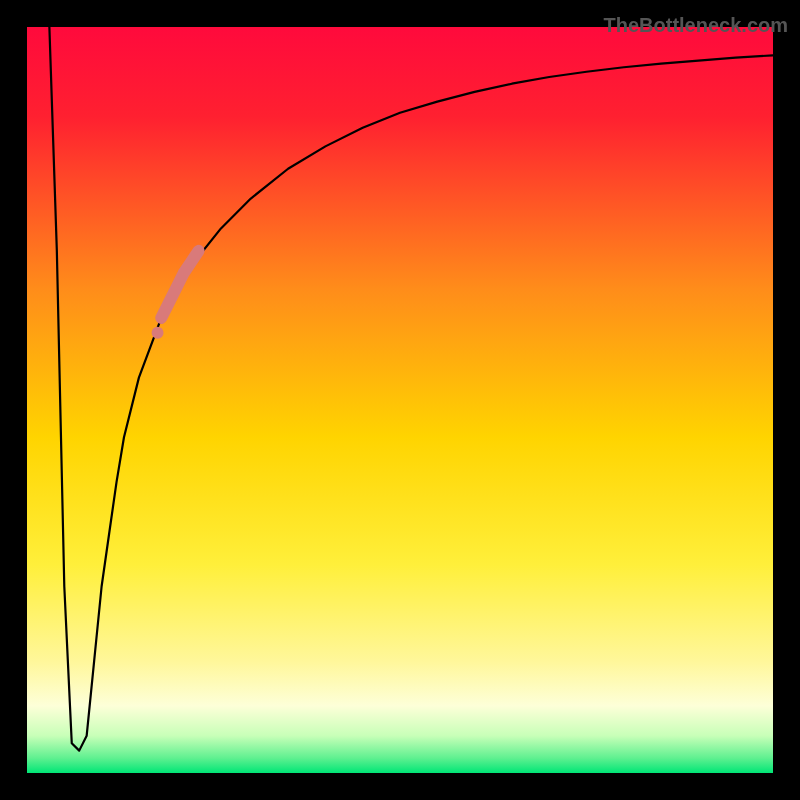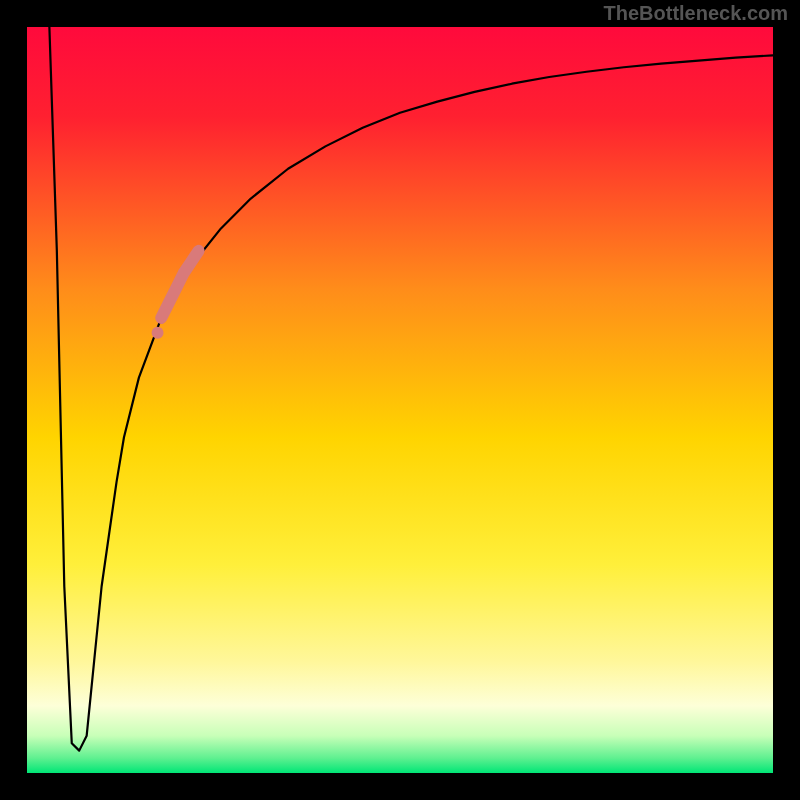--- a/index.html
+++ b/index.html
@@ -9,21 +9,21 @@
     font-family: Arial, Helvetica, sans-serif;
   }
   .container {
     width: 800px;
     height: 800px;
     position: relative;
     background: #000;
   }
   .watermark {
     position: absolute;
-    top: 2px;
+    top: 14px;
     right: 12px;
     color: #555;
     font-size: 20px;
     font-weight: bold;
     z-index: 5;
   }
   .plot {
     position: absolute;
     left: 27px;
     top: 27px;

